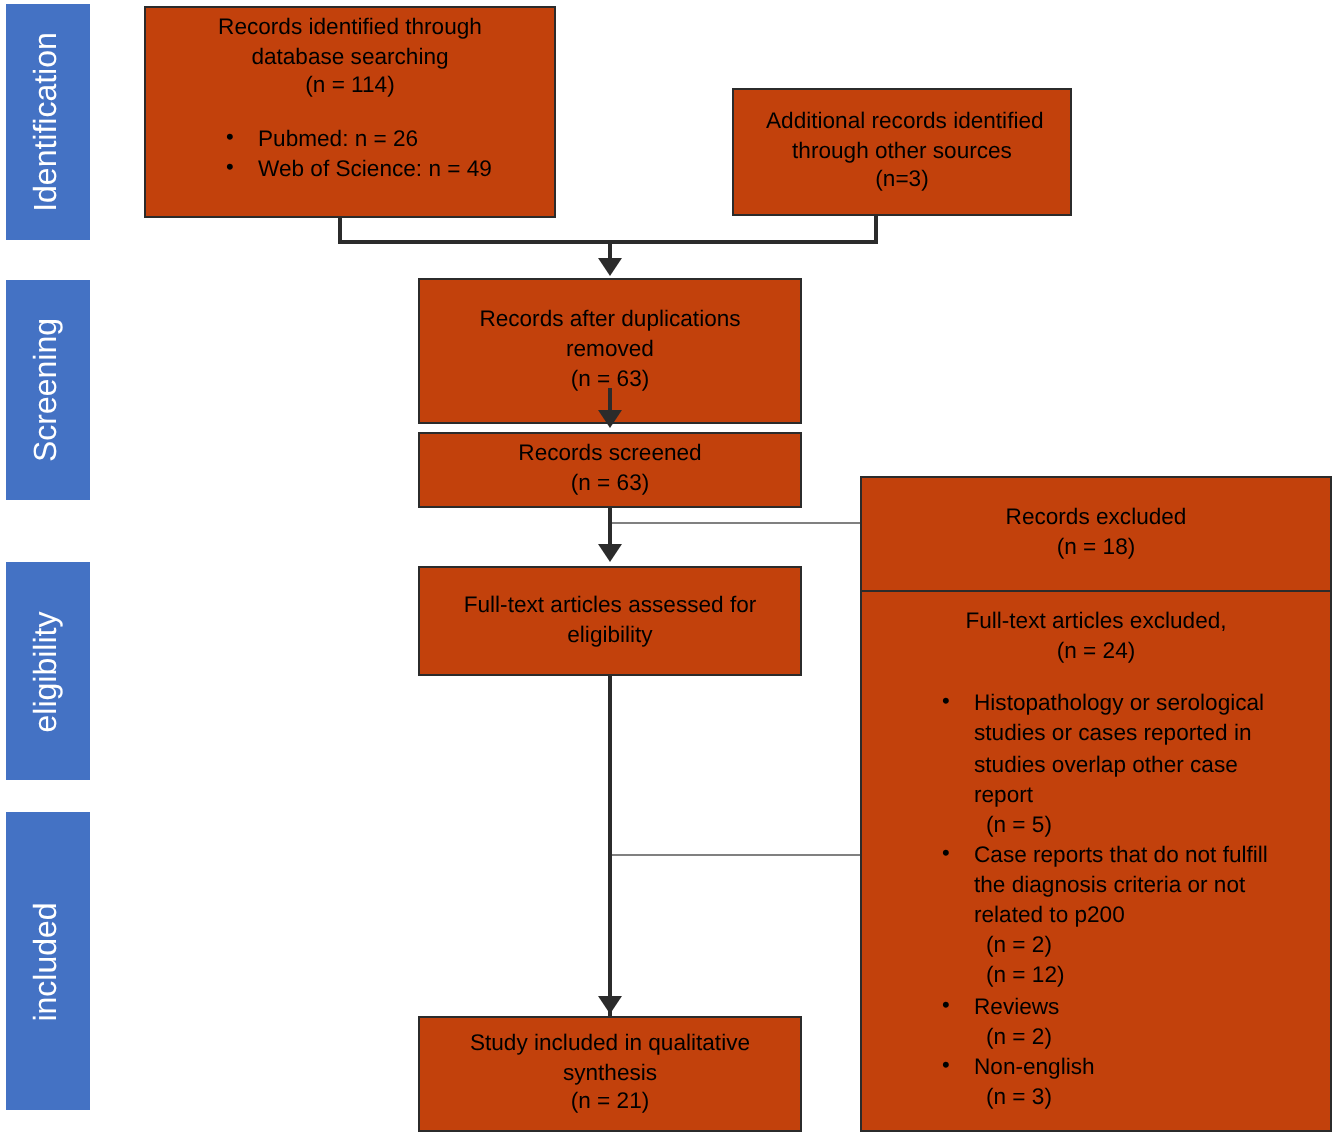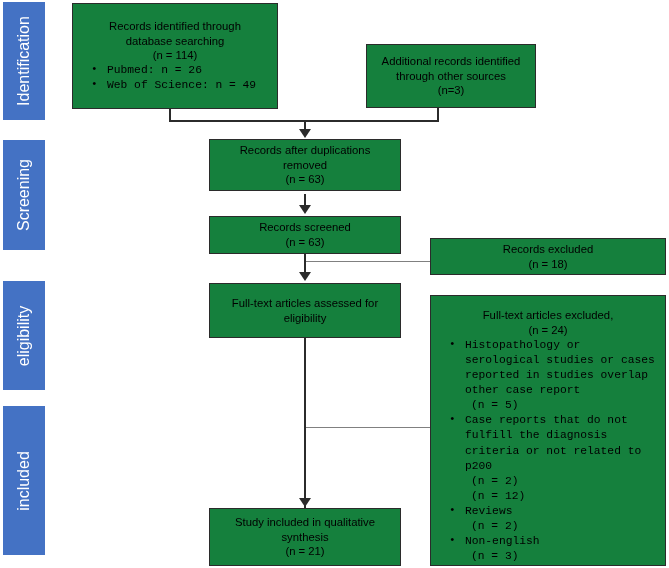--- a/index.html
+++ b/index.html
@@ -36,42 +36,41 @@
     white-space: nowrap;
     transform: rotate(-90deg);
     transform-origin: center center;
   }
 
   
   .flow-box {
     position: absolute;
     box-sizing: border-box;
     border: 1.3px solid #2b2b2b;
-    background: #15803d;
+    background: #c2410c;
     display: flex;
     flex-direction: column;
     justify-content: center;
-    padding: 3px 6px;
+    padding: 3px 16px;
   }
   .flow-box .line {
     font-size: 11.3px;
     line-height: 1.30;
     text-align: center;
     white-space: nowrap;
   }
   .flow-box.left-align .line {
     text-align: left;
   }
 
   
   .bullets {
-    margin: 0;
+    margin: 12px;
     padding: 0;
     list-style: none;
-    font-family: Liberation Mono, monospace;
   }
   .bullets li {
     font-size: 11.3px;
     line-height: 1.34;
     text-align: left;
     position: relative;
     padding-left: 28px;
   }
   .bullets li.bullet::before {
     content: "\2022";
@@ -143,40 +142,40 @@
     <div class="line">through other sources</div>
     <div class="line">(n=3)</div>
   </div>
 
   <div class="conn v" style="left:169px; top:108px; height:14px;"></div>
   <div class="conn v" style="left:437px; top:108px; height:14px;"></div>
   <div class="conn h" style="left:169px; top:120px; width:270px;"></div>
   <div class="conn v" style="left:304px; top:120px; height:12px;"></div>
   <div class="arrow-down" style="left:299px; top:129px;"></div>
 
-  <div class="flow-box" style="left:209px; top:139px; width:192px; height:52px;">
+  <div class="flow-box" style="left:209px; top:139px; width:192px; height:73px;">
     <div class="line">Records after duplications</div>
     <div class="line">removed</div>
     <div class="line">(n = 63)</div>
   </div>
 
   <div class="conn v" style="left:304px; top:194px; height:13px;"></div>
   <div class="arrow-down" style="left:299px; top:205px;"></div>
 
   <div class="flow-box" style="left:209px; top:216px; width:192px; height:38px;">
     <div class="line">Records screened</div>
     <div class="line">(n = 63)</div>
   </div>
 
   <div class="conn v" style="left:304px; top:254px; height:22px;"></div>
   <div class="arrow-down" style="left:299px; top:272px;"></div>
 
   <div class="conn h thin" style="left:306px; top:261px; width:125px;"></div>
 
-  <div class="flow-box" style="left:430px; top:238px; width:236px; height:37px;justify-content:center;">
+  <div class="flow-box" style="left:430px; top:238px; width:236px; height:58px;justify-content:center;">
     <div class="line">Records excluded</div>
     <div class="line">(n = 18)</div>
   </div>
 
   <div class="flow-box" style="left:209px; top:283px; width:192px; height:55px;">
     <div class="line">Full-text articles assessed for</div>
     <div class="line">eligibility</div>
   </div>
 
   <div class="conn v" style="left:304px; top:338px; height:174px;"></div>

